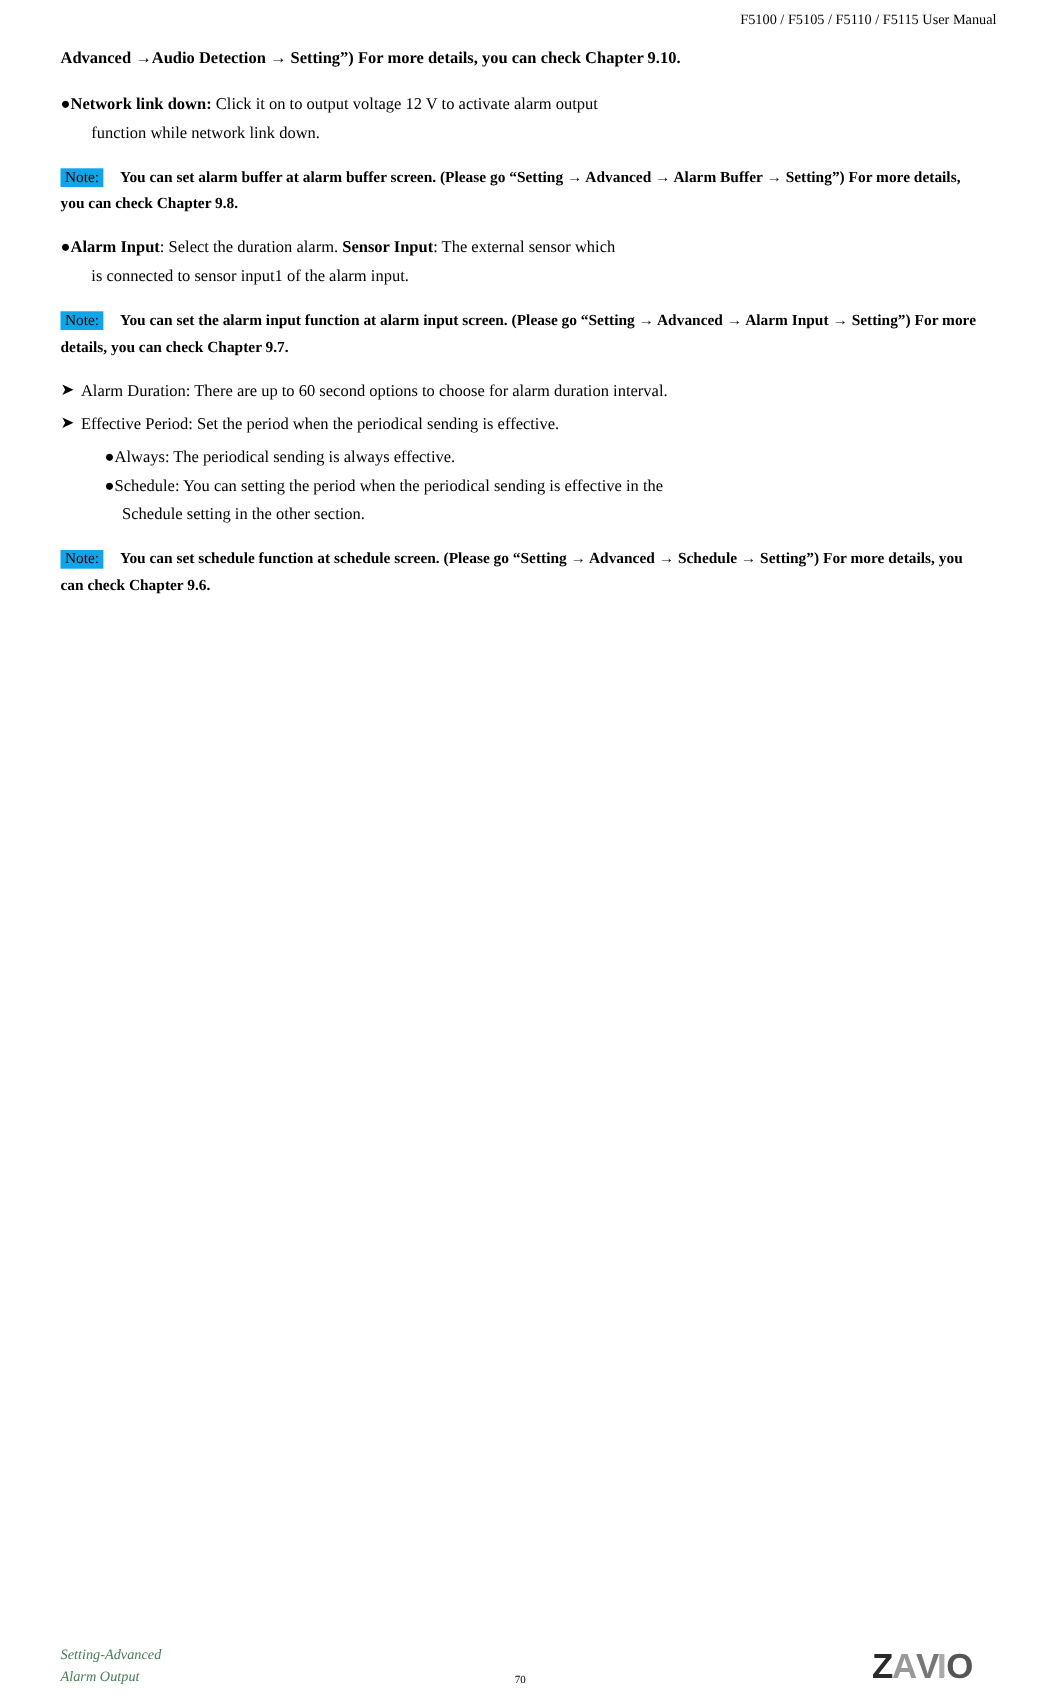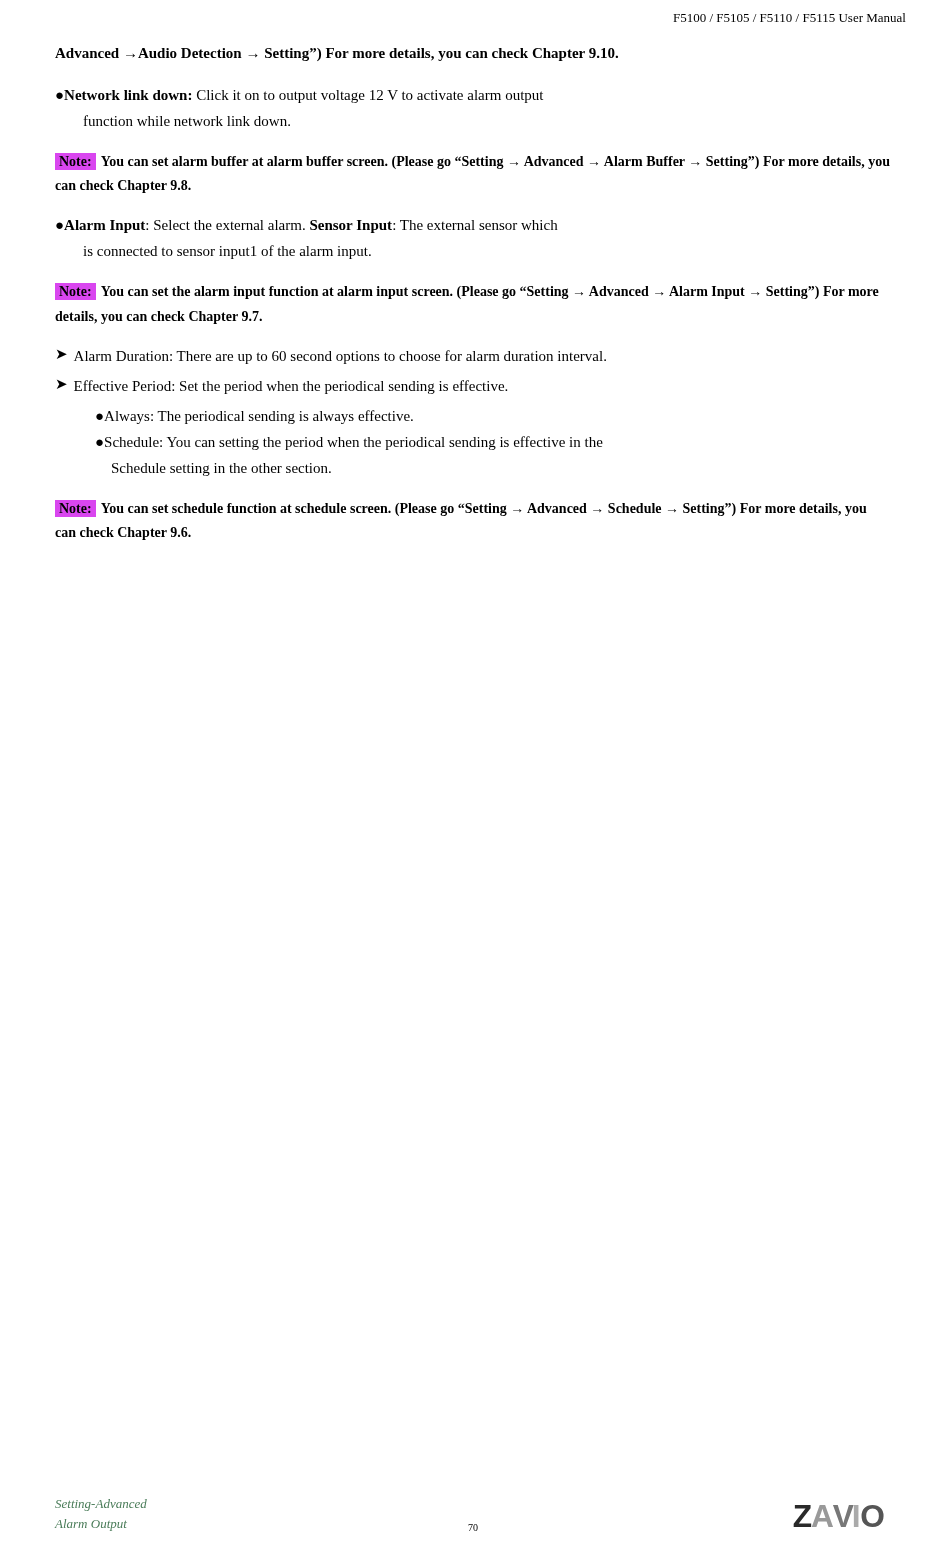--- a/index.html
+++ b/index.html
@@ -43,26 +43,26 @@
       flex: 1;
     }
     .bullet-text .bold-label {
       font-weight: bold;
     }
     .indent-text {
       margin-left: 28px;
       line-height: 1.6;
     }
     .note-box {
-      background-color: #d946ef;
+      background-color: #0ea5e9;
       display: inline;
-      font-weight: bold;
+      font-weight: normal;
       font-size: 14px;
       padding: 1px 4px;
-      margin-right: 2px;
+      margin-right: 12px;
     }
     .note-line {
       margin-bottom: 16px;
       line-height: 1.6;
     }
     .note-line .note-content {
       font-weight: bold;
       font-size: 14px;
     }
     .arrow-item {
@@ -85,21 +85,21 @@
       line-height: 1.6;
       margin-bottom: 2px;
     }
     .page-footer {
       position: absolute;
       bottom: 20px;
       left: 0;
       right: 0;
       display: flex;
       flex-direction: row;
-      align-items: center;
+      align-items: flex-start;
       justify-content: space-between;
       padding: 0 55px;
     }
     .footer-left {
       font-size: 13px;
       font-style: italic;
       color: #4a7c59;
       line-height: 1.5;
     }
     .footer-center {
@@ -144,21 +144,21 @@
     <div class="indent-text">function while network link down.</div>
   </div>
 
   <div class="note-line">
     <span class="note-box">Note:</span><span class="note-content"> You can set alarm buffer at alarm buffer screen. (Please go “Setting → Advanced → Alarm Buffer → Setting”)    For more details, you can check Chapter 9.8.</span>
   </div>
 
   <div class="bullet-section">
     <div class="bullet-item">
       <span class="bullet-text">
-        <span class="bold-label">●Alarm Input</span><span>:</span><span> Select the external alarm. </span><span class="bold-label">Sensor Input</span><span>:</span><span> The external sensor which</span>
+        <span class="bold-label">●Alarm Input</span><span>:</span><span> Select the duration alarm. </span><span class="bold-label">Sensor Input</span><span>:</span><span> The external sensor which</span>
       </span>
     </div>
     <div class="indent-text">is connected to sensor input1 of the alarm input.</div>
   </div>
 
   <div class="note-line">
     <span class="note-box">Note:</span><span class="note-content"> You can set the alarm input function at alarm input screen. (Please go “Setting → Advanced → Alarm Input → Setting”) For more details, you can check Chapter 9.7.</span>
   </div>
 
   <div class="arrow-item">

